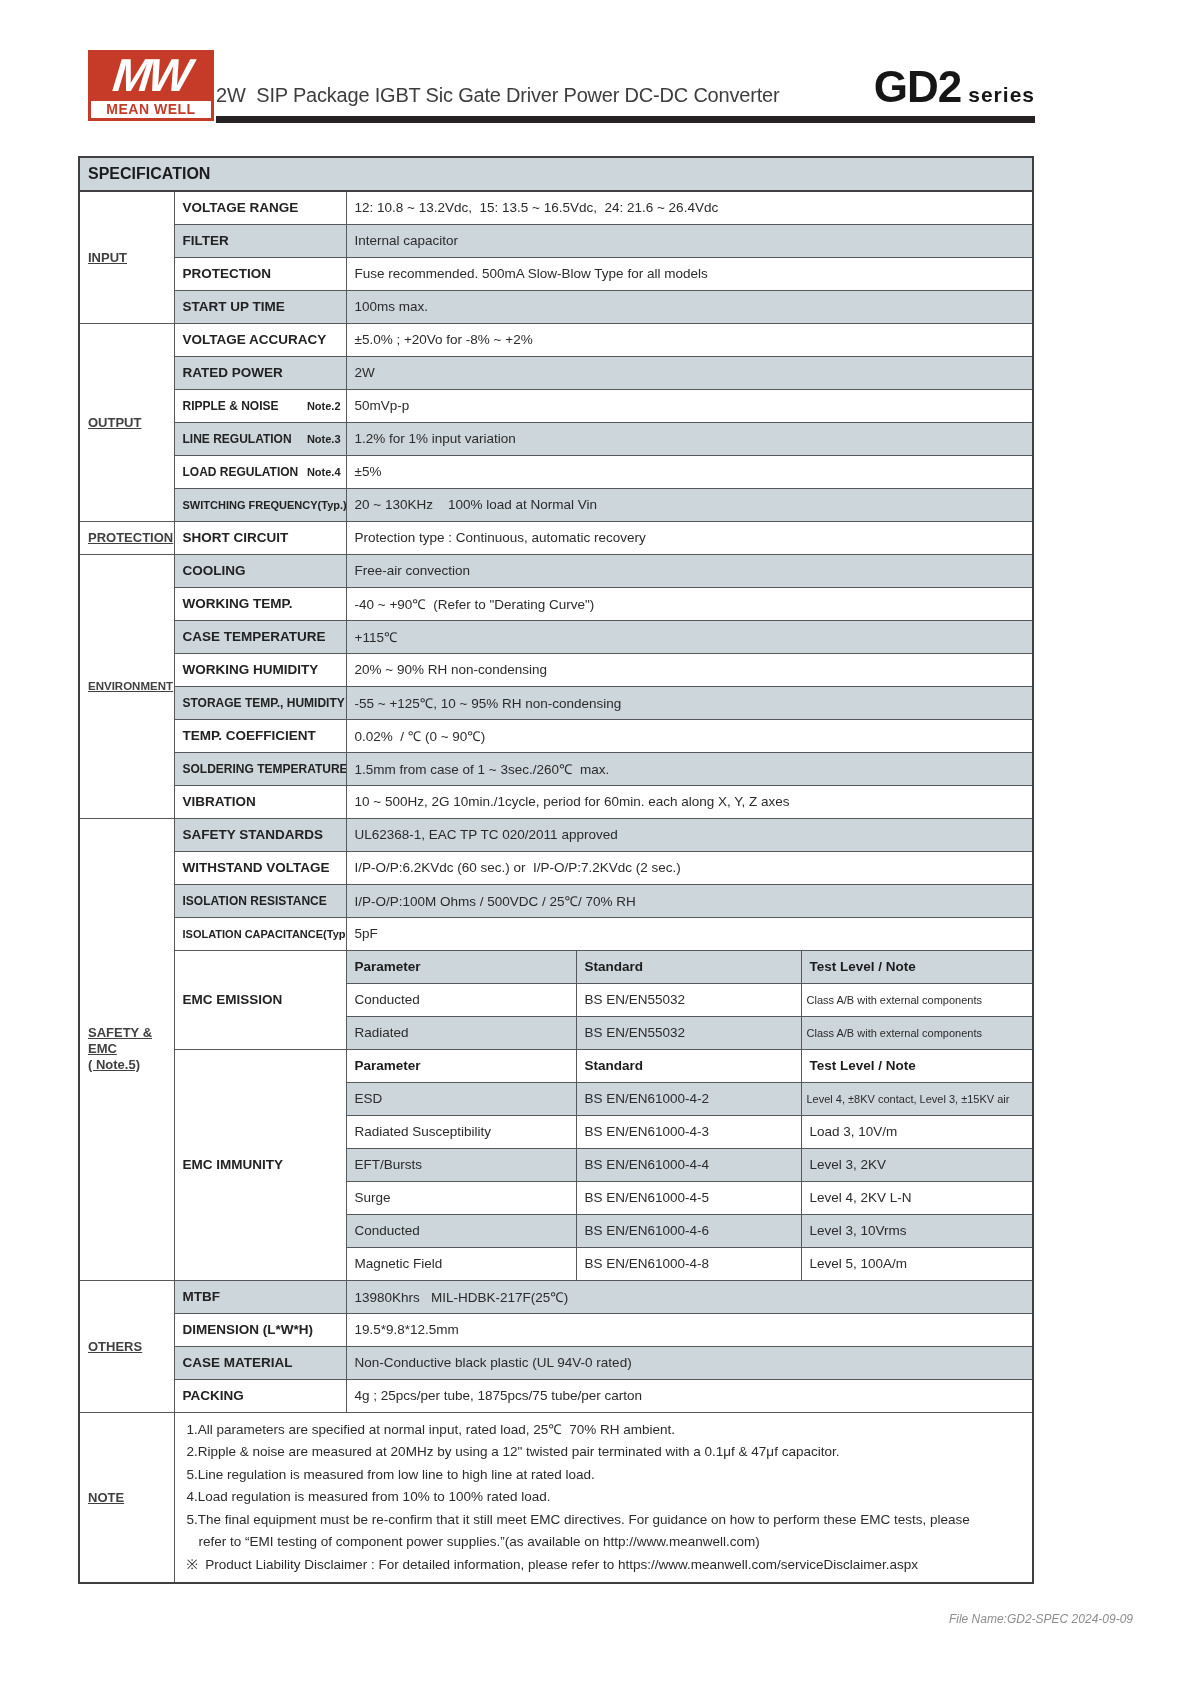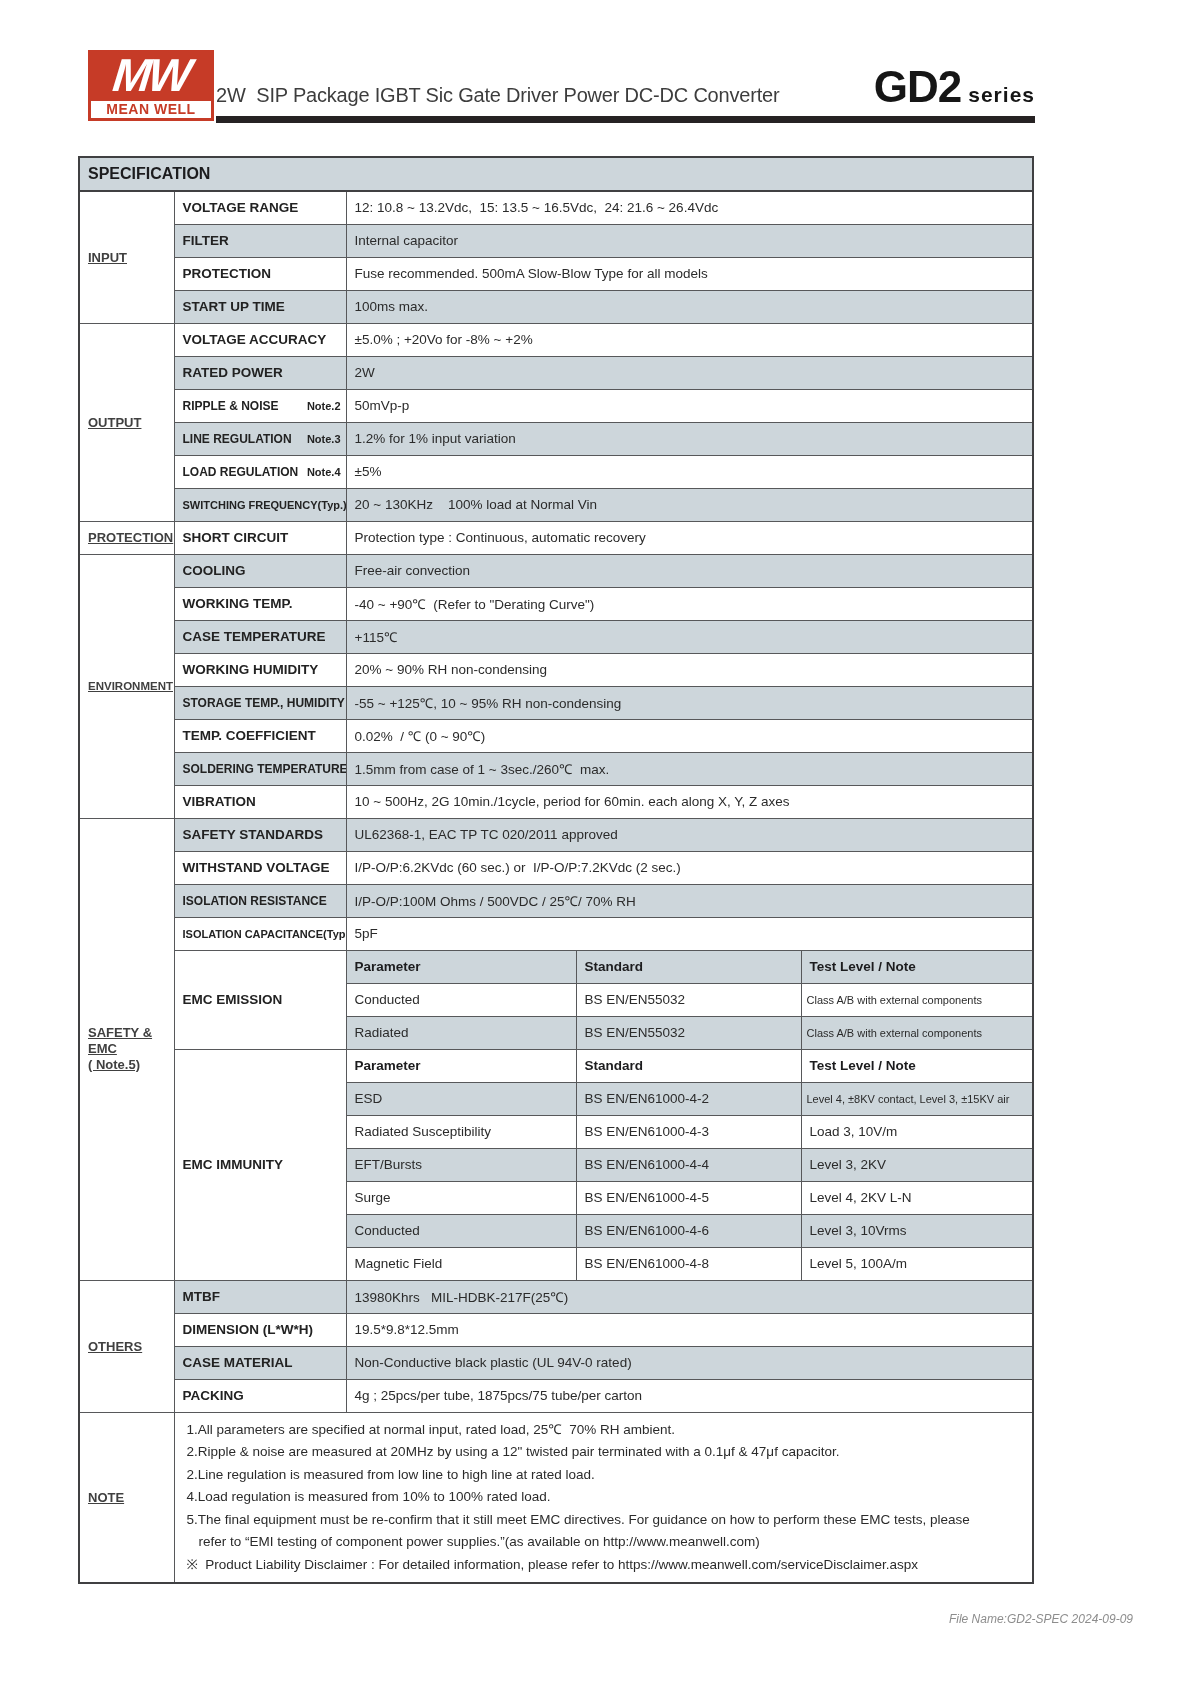--- a/index.html
+++ b/index.html
@@ -280,21 +280,21 @@
   <tr>
         <td class="lbl">PACKING</td>
     <td class="val" colspan="3">4g ; 25pcs/per tube, 1875pcs/75 tube/per carton</td>
       </tr>
 
   <tr>
         <td class="sec">NOTE</td>
     <td class="note-cell" colspan="4">
       <div class="note-line">1.All parameters are specified at normal input, rated load, 25℃  70% RH ambient.</div>
       <div class="note-line">2.Ripple &amp; noise are measured at 20MHz by using a 12" twisted pair terminated with a 0.1μf &amp; 47μf capacitor.</div>
-      <div class="note-line">2.Line regulation is measured from low line to high line at rated load.</div>
+      <div class="note-line">5.Line regulation is measured from low line to high line at rated load.</div>
       <div class="note-line">4.Load regulation is measured from 10% to 100% rated load.</div>
       <div class="note-line">5.The final equipment must be re-confirm that it still meet EMC directives. For guidance on how to perform these EMC tests, please</div>
       <div class="note-line indent">refer to “EMI testing of component power supplies.”(as available on http://www.meanwell.com)</div>
       <div class="note-line">※  Product Liability Disclaimer : For detailed information, please refer to https://www.meanwell.com/serviceDisclaimer.aspx</div>
     </td>
       </tr>
 </tbody>
   </table>
 
 <div class="footer-info">File Name:GD2-SPEC  2024-09-09</div>

